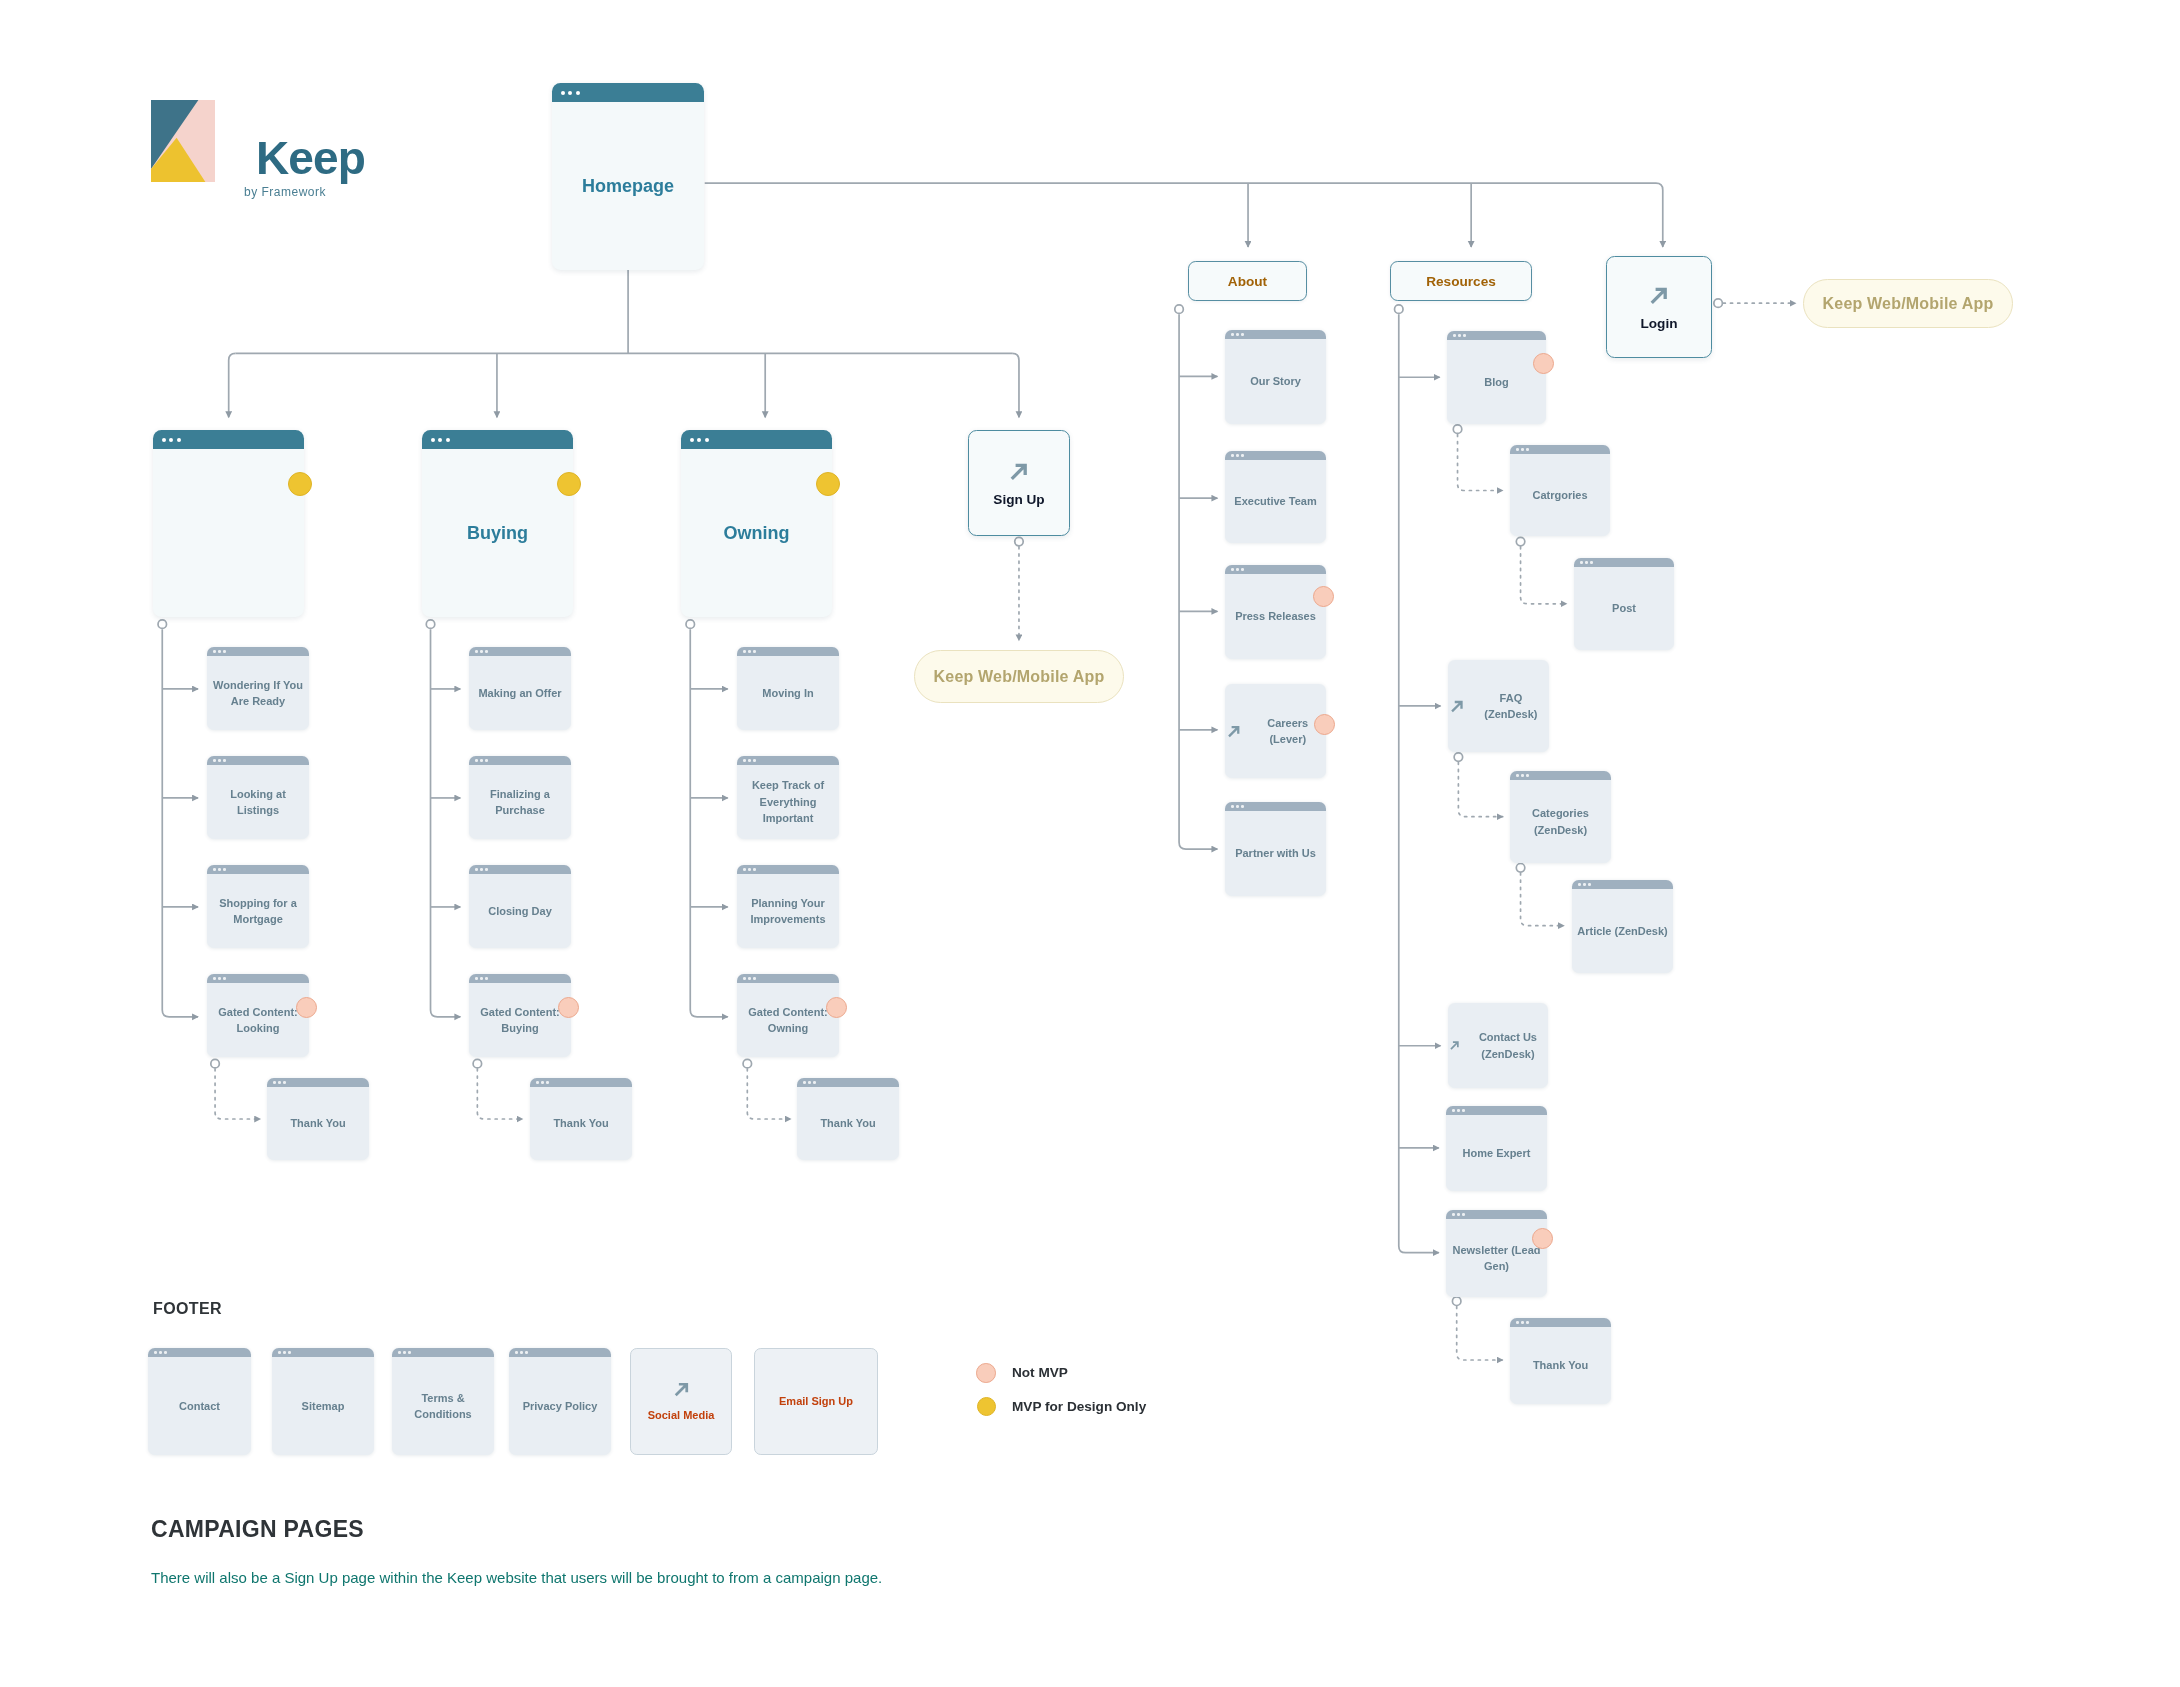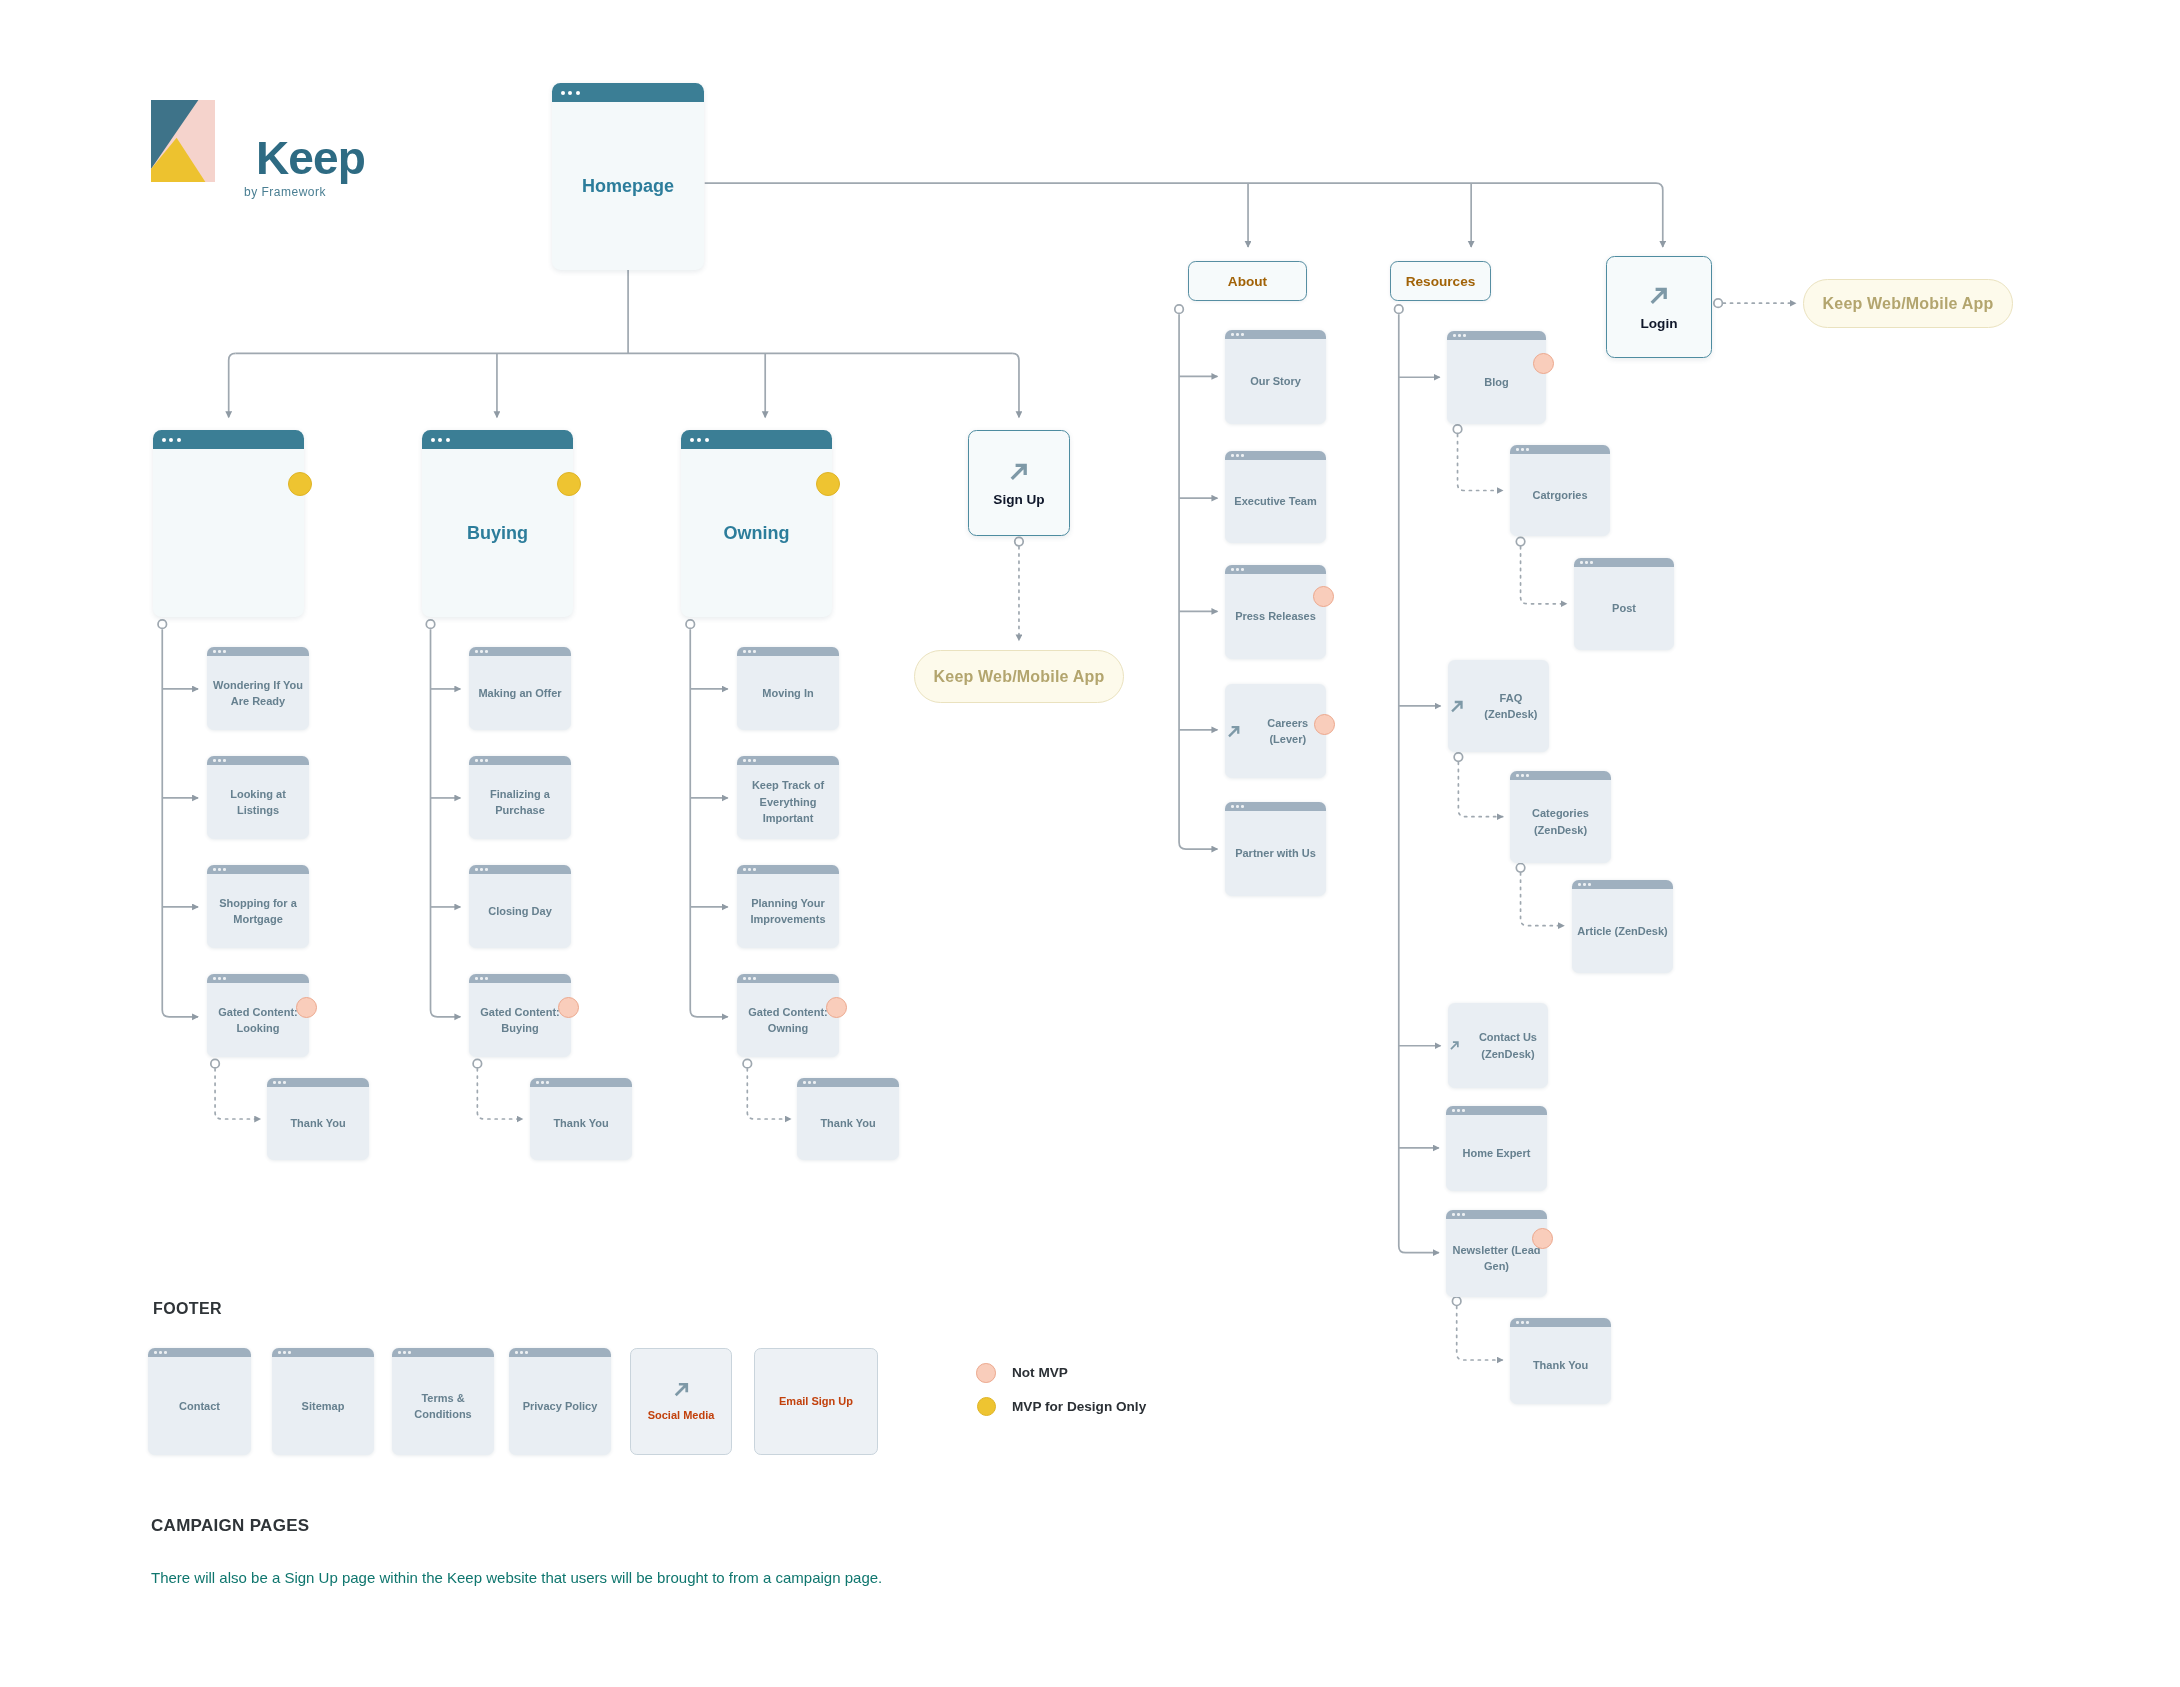--- a/index.html
+++ b/index.html
@@ -156,21 +156,21 @@
     </g>
   </svg>
 
   <div class="h-title" style="left:153px;top:1300px;font-size:16px;letter-spacing:0.4px">FOOTER</div>
 
   <span class="legend-dot" style="left:976px;top:1363px;width:19.6px;height:19.6px;background:#F9CDBB;border:1.7px solid #ECA78C"></span>
   <span class="legend-label" style="left:1012px;top:1365px">Not MVP</span>
   <span class="legend-dot" style="left:977px;top:1397px;width:19px;height:19px;background:#EEC431;border:1.7px solid #DFB426"></span>
   <span class="legend-label" style="left:1012px;top:1399px">MVP for Design Only</span>
 
-  <div class="h-title" style="left:151px;top:1516px;font-size:17px;letter-spacing:0.3px">CAMPAIGN PAGES</div>
+  <div class="h-title" style="left:151px;top:1516px;font-size:23px;letter-spacing:0.3px">CAMPAIGN PAGES</div>
   <div class="body-text" style="left:151px;top:1566px;width:741px;font-size:15px;line-height:1.62">There will also be a Sign Up page within the Keep website that users will be brought to from a campaign page.</div>
 <div class="node hero" style="left: 552px; top: 83px; width: 152px; height: 187px;">
       <div class="bar"><span class="dots"><i></i><i></i><i></i></span></div>
       <div class="lbl">Homepage</div>
     </div>
     <div class="node hero" style="left: 153px; top: 430px; width: 151px; height: 187px;">
       <div class="bar"><span class="dots"><i></i><i></i><i></i></span></div>
       <span class="badge yellow" style="left: 135px; top: 42px;"></span>
     </div>
     <div class="node hero" style="left: 422px; top: 430px; width: 151px; height: 187px;">
@@ -275,21 +275,21 @@
       <svg viewBox="0 0 20 20" width="21" height="21">
         <path d="M4.5 15.5 L15 5 M7.5 5 H15 V12.5" stroke="#7E99A7" stroke-width="2.6" fill="none"></path>
       </svg>
       <div class="lbl">Careers (Lever)</div>
       <span class="badge pink" style="left: 89px; top: 30px;"></span>
     </div>
     <div class="node sub" style="left: 1225px; top: 802px; width: 101px; height: 94px;">
       <div class="bar"><span class="dots"><i></i><i></i><i></i></span></div>
       <div class="lbl">Partner with Us</div>
     </div>
-    <div class="node labelbox" style="left: 1390px; top: 261px; width: 101px; height: 40px;">
+    <div class="node labelbox" style="left: 1390px; top: 261px; width: 142px; height: 40px;">
       <div class="lbl">Resources</div>
     </div>
     <div class="node sub" style="left: 1447px; top: 331px; width: 99px; height: 93px;">
       <div class="bar"><span class="dots"><i></i><i></i><i></i></span></div>
       <div class="lbl">Blog</div>
       <span class="badge pink" style="left: 86px; top: 22px;"></span>
     </div>
     <div class="node sub" style="left: 1510px; top: 445px; width: 100px; height: 91px;">
       <div class="bar"><span class="dots"><i></i><i></i><i></i></span></div>
       <div class="lbl">Catrgories</div>

